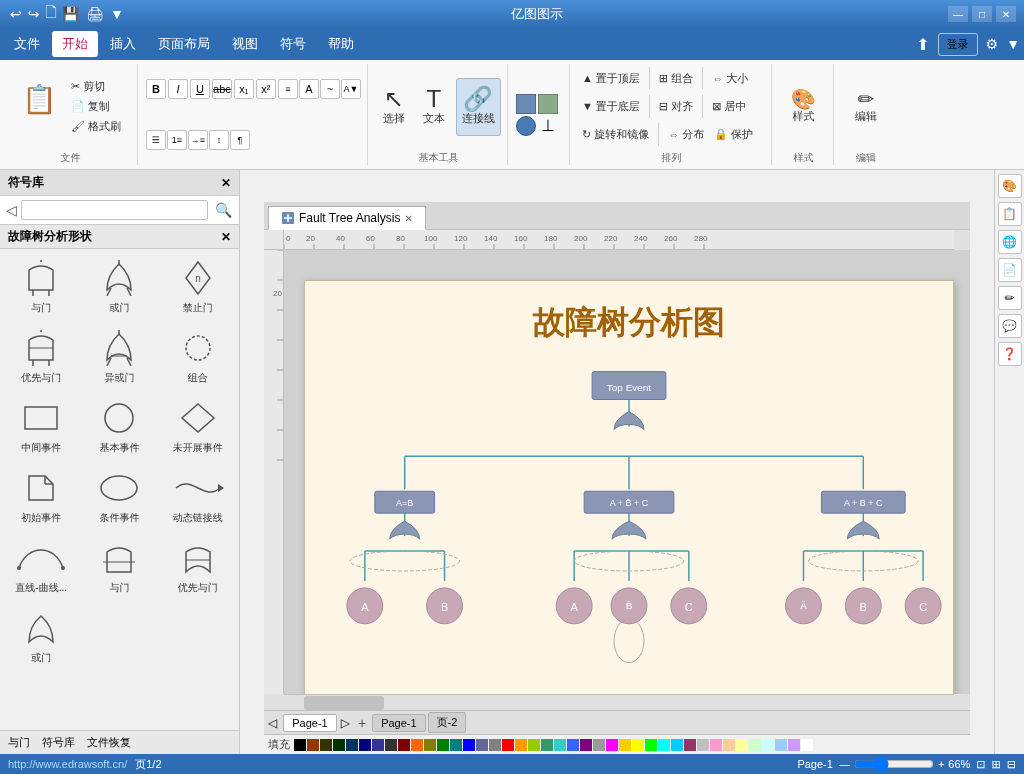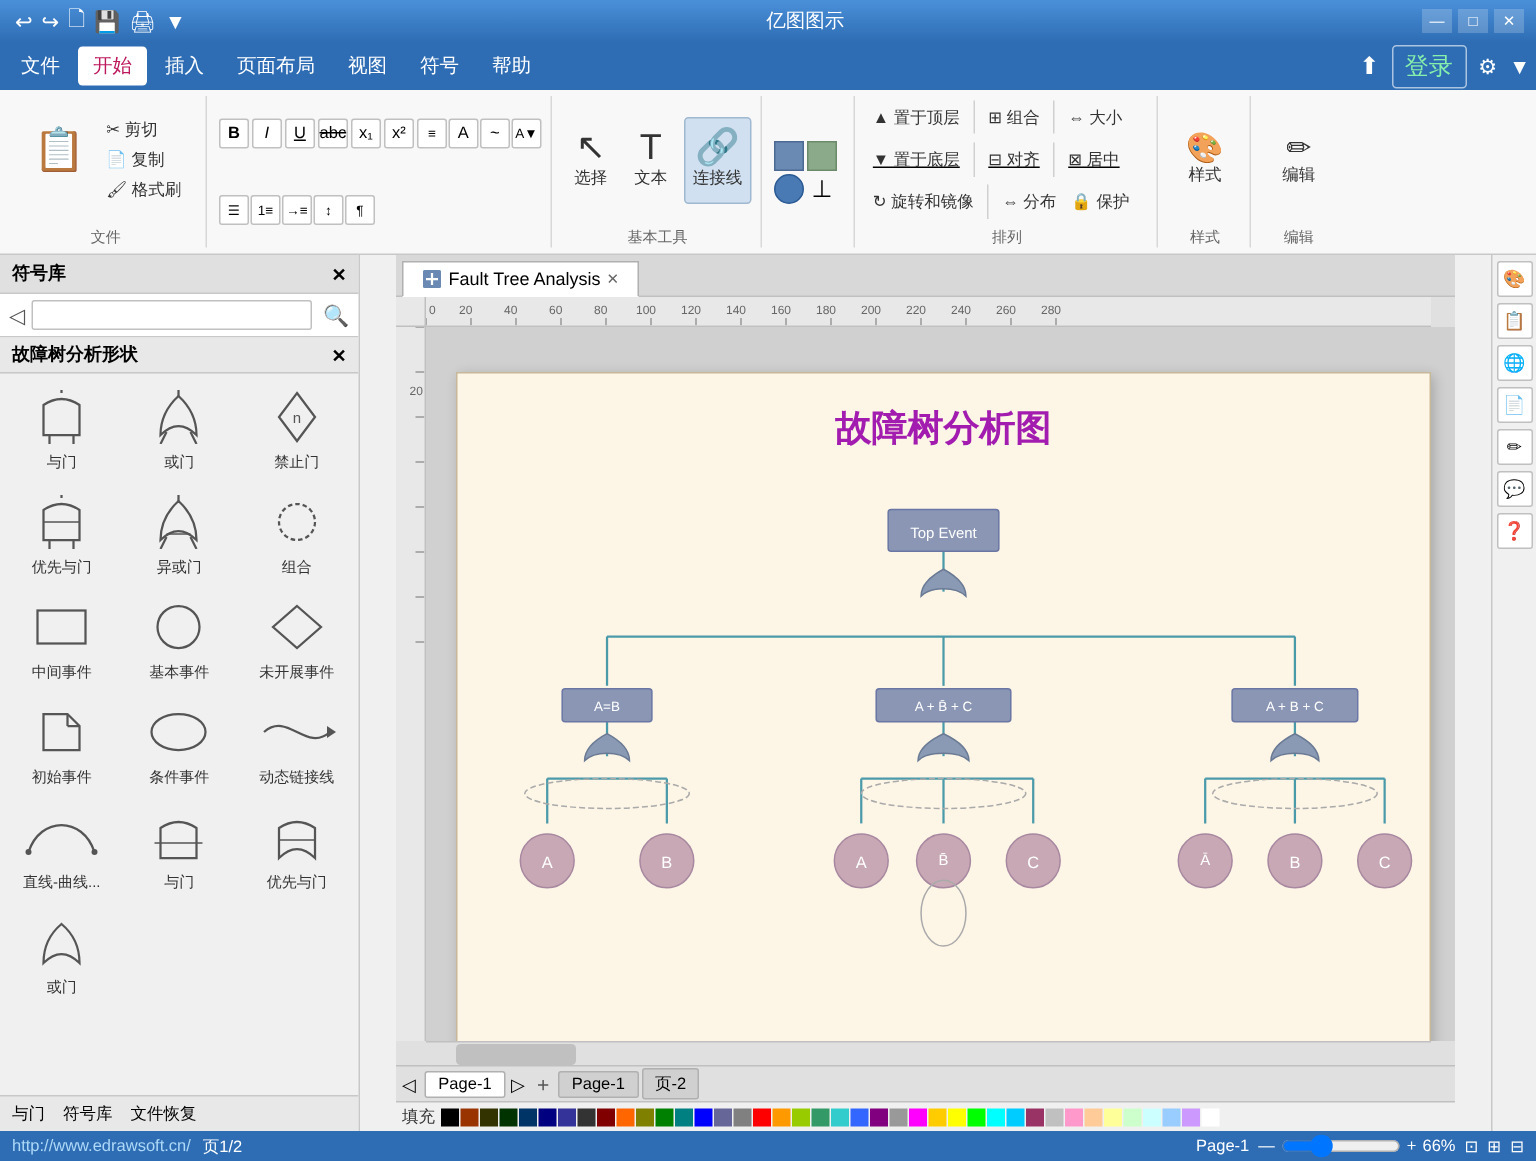--- a/index.html
+++ b/index.html
@@ -34,21 +34,21 @@
       padding: 0 4px;
       gap: 2px;
     }
     #menubar .menu-item {
       color: white; font-size: 13px; padding: 4px 10px;
       cursor: pointer; border-radius: 3px;
     }
     #menubar .menu-item.active { background: white; color: #be185d; }
     #menubar .right-actions { margin-left: auto; display: flex; align-items: center; gap: 8px; }
     #menubar .login-btn {
-      color: #86efac; font-size: 16px; padding: 3px 8px;
+      color: #000000; font-size: 11px; padding: 3px 8px;
       border: 1px solid rgba(255,255,255,0.6); border-radius: 3px; cursor: pointer;
     }
     #menubar .gear-btn { color: white; font-size: 14px; cursor: pointer; }
 
     
     #ribbon {
       height: 110px;
       background: #f8f8f8;
       border-bottom: 1px solid #c8c8c8;
       display: flex;
@@ -141,20 +141,21 @@
       padding: 4px 2px; cursor: pointer; border-radius: 3px;
     }
     .shape-canvas { width: 52px; height: 42px; display: flex; align-items: center; justify-content: center; }
     .shape-label { font-size: 10px; color: #333; text-align: center; margin-top: 2px; }
 
     
     #canvas-area {
       flex: 1; display: flex; flex-direction: column;
       background: #e0e0e0;
       overflow: hidden;
+      margin-top: 32px;
     }
     #doc-tabs {
       height: 28px; background: #d8d8d8;
       display: flex; align-items: flex-end;
       padding-left: 4px;
       border-bottom: 1px solid #c0c0c0;
     }
     .doc-tab {
       display: flex; align-items: center; gap: 4px;
       padding: 4px 12px; font-size: 12px;
@@ -235,21 +236,21 @@
     .page-tab-btn {
       font-size: 11px; padding: 2px 8px; background: #d0d0d0;
       border: 1px solid #b0b0b0; cursor: pointer; border-radius: 2px;
     }
     .page-tab-btn.active { background: white; }
     .page-tab-add { font-size: 14px; cursor: pointer; color: #555; padding: 0 4px; }
 
     
     .ft-title {
       position: absolute; top: 20px; left: 0; right: 0;
-      text-align: center; font-size: 24px; font-weight: bold; color: #a21caf;
+      text-align: center; font-size: 32px; font-weight: bold; color: #a16207;
     }
 
     
     .diagram-svg { position: absolute; top: 60px; left: 0; width: 100%; height: 450px; }
 
     
     #h-scroll { position: absolute; bottom: 0; left: 20px; right: 16px; height: 16px; background: #e0e0e0; border-top: 1px solid #c0c0c0; }
     #v-scroll { position: absolute; top: 20px; right: 0; width: 16px; bottom: 16px; background: #e0e0e0; border-left: 1px solid #c0c0c0; }
     #scroll-corner { position: absolute; bottom: 0; right: 0; width: 16px; height: 16px; background: #e0e0e0; }
 
@@ -377,21 +378,21 @@
     </div>
 
     <div class="ribbon-group" style="min-width:200px;">
       <div class="ribbon-row" style="gap:2px;flex-wrap:wrap;">
         <div class="ribbon-btn-small">▲ 置于顶层</div>
         <div class="separator"></div>
         <div class="ribbon-btn-small">⊞ 组合</div>
         <div class="separator"></div>
         <div class="ribbon-btn-small">⇔ 大小</div>
       </div>
-      <div class="ribbon-row" style="gap:2px;flex-wrap:wrap;text-decoration:underline;">
+      <div class="ribbon-row" style="gap:2px;flex-wrap:wrap;">
         <div class="ribbon-btn-small">▼ 置于底层</div>
         <div class="separator"></div>
         <div class="ribbon-btn-small">⊟ 对齐</div>
         <div class="separator"></div>
         <div class="ribbon-btn-small">⊠ 居中</div>
       </div>
       <div class="ribbon-row" style="gap:2px;flex-wrap:wrap;">
         <div class="ribbon-btn-small">↻ 旋转和镜像</div>
         <div class="separator"></div>
         <div class="ribbon-btn-small">⇔ 分布</div>

